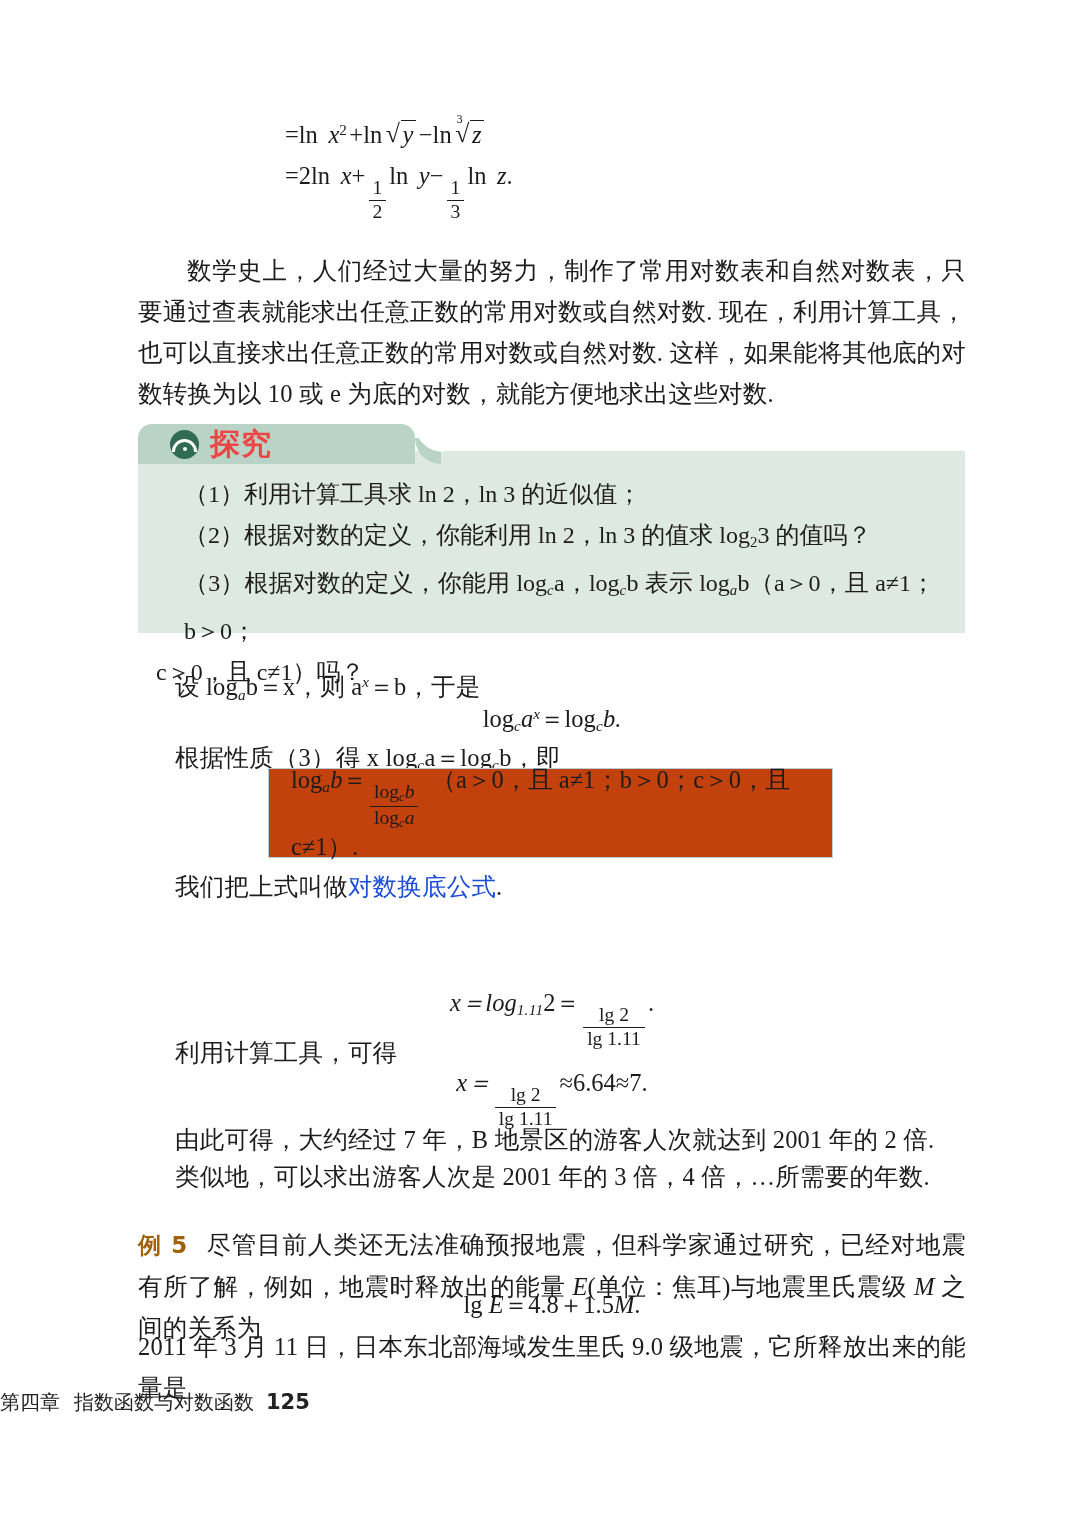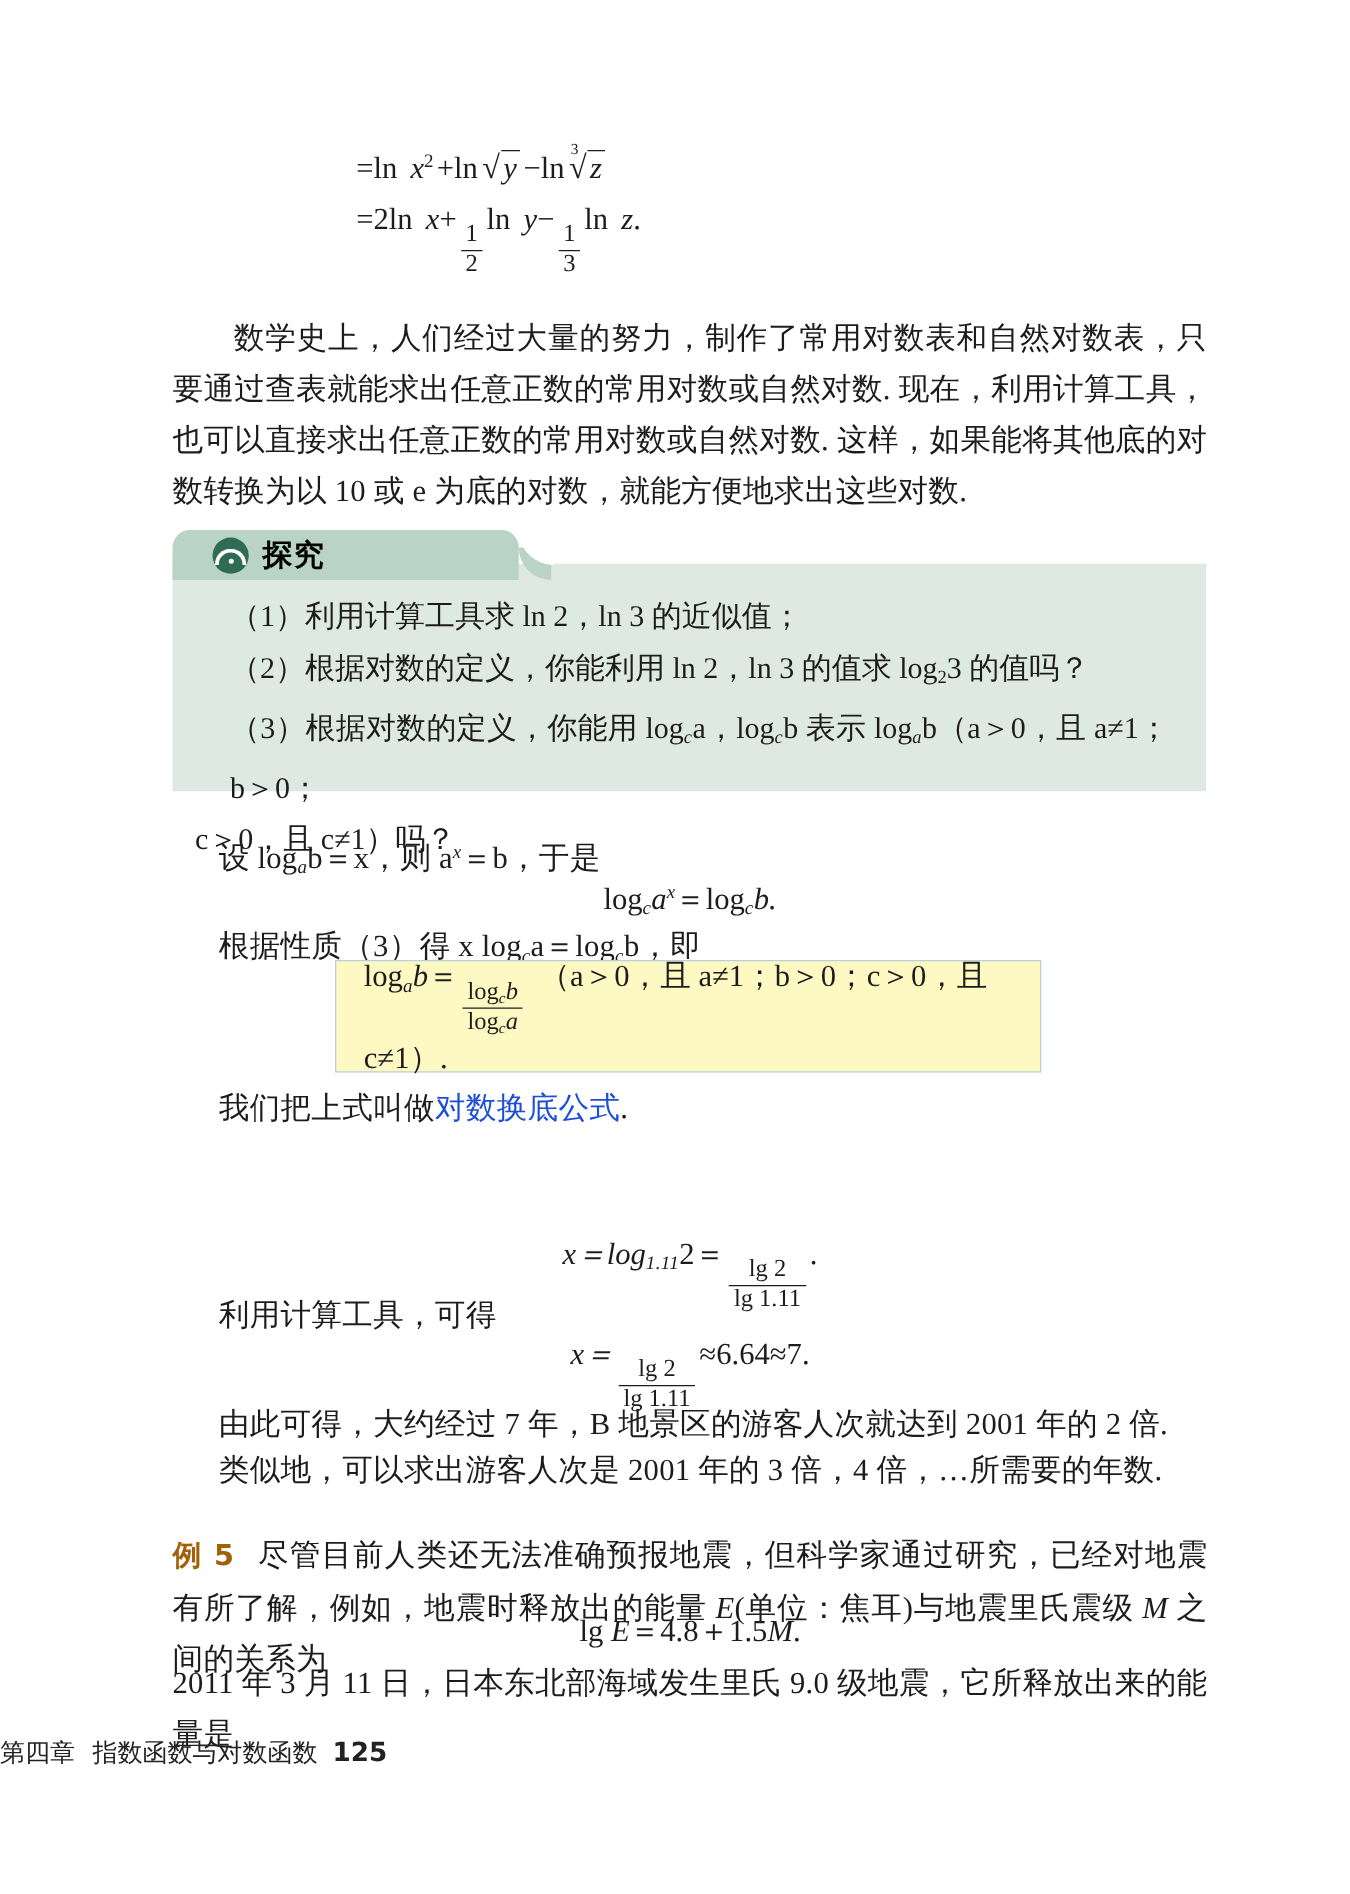--- a/index.html
+++ b/index.html
@@ -87,37 +87,37 @@
     border:3.4px solid #ffffff;
     border-bottom:none;
     border-radius:19px 19px 0 0;
     margin-top:3px;
   }
   .explore-icon .dot{
     position:absolute; left:50%; top:17px; transform:translateX(-50%);
     width:4px; height:4px; background:#ffffff; border-radius:50%;
   }
   .explore-title{
-    font-size:24px; font-weight:700; color:#000000;
+    font-size:30px; font-weight:700; color:#ef4444;
     font-family:"DejaVu Sans","Liberation Sans",sans-serif;
     letter-spacing:1px;
   }
   .explore-items{
     position:absolute; left:138px; top:474px; width:827px;
     font-size:24px; line-height:41px;
   }
   .explore-items .li{ padding:0 30px 0 46px; text-align:justify; text-justify:inter-character; }
   .explore-items .li.cont{ padding-left:18px; }
 
   
   .formula-frame{
     position:absolute;
     left:268px; top:768px; width:565px; height:90px;
     border:1.4px solid #b7d0e0;
-    background:#fef9c3;
+    background:#c2410c;
     display:flex; align-items:center;
     box-sizing:border-box;
   }
   .formula-frame .inner{ padding-left:22px; font-size:24.5px; }
 
   .hl-term{ color:#1d4ed8; }
   .ex-label{ color:#a16207; font-weight:700;
              font-family:"DejaVu Sans","Liberation Sans",sans-serif;
              font-size:23px; letter-spacing:.5px; }
 

